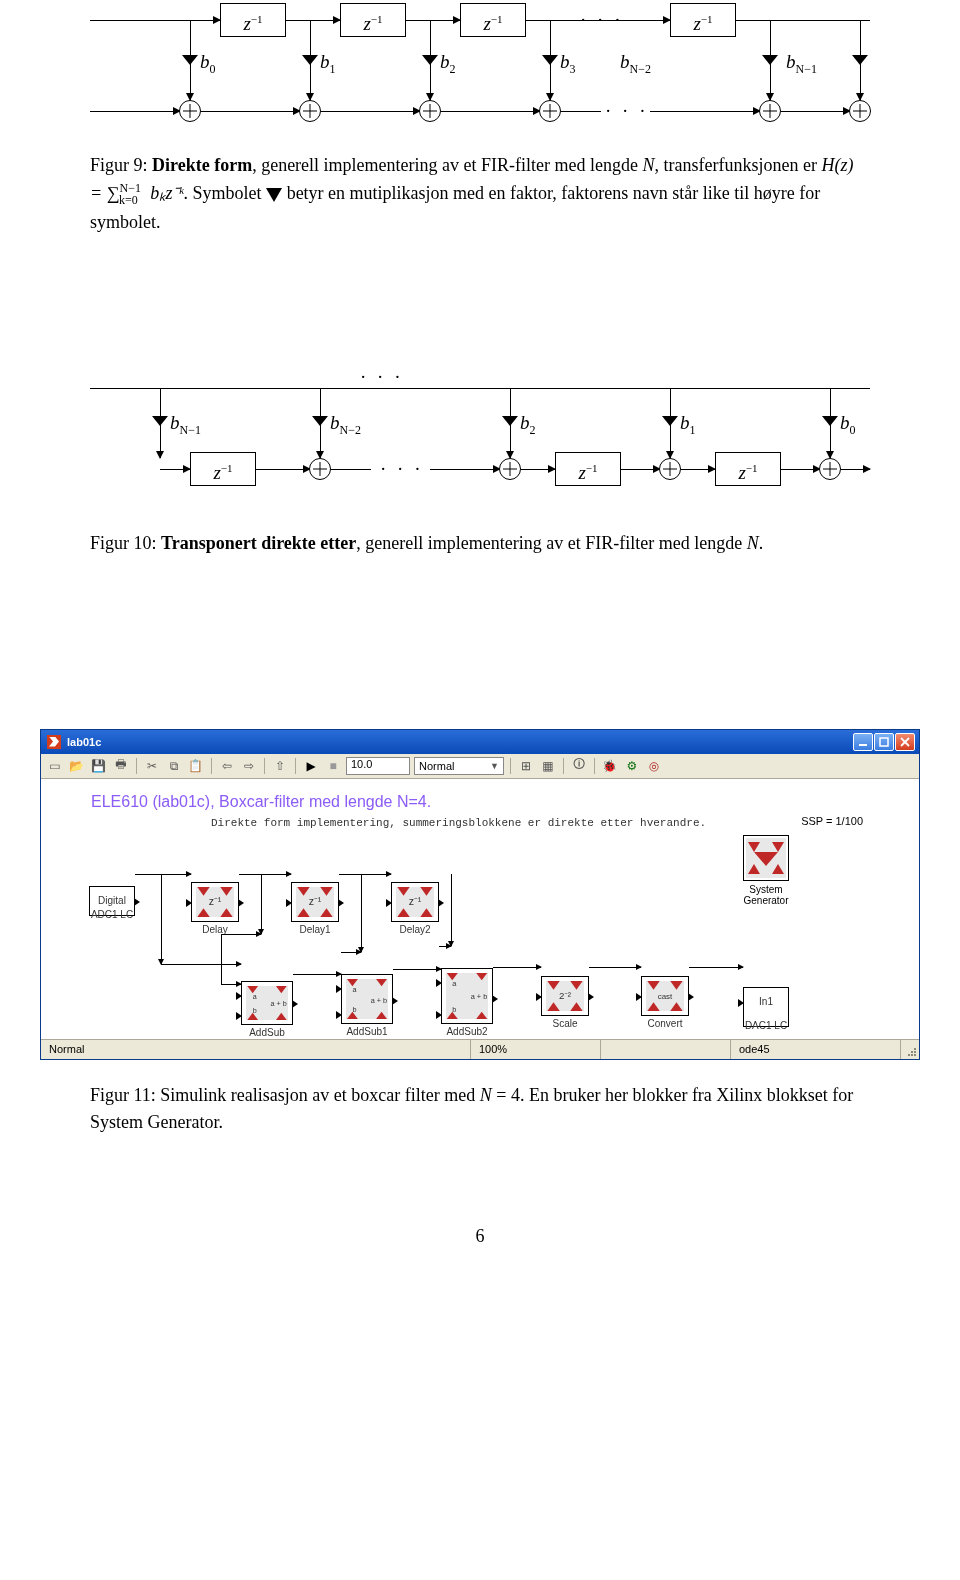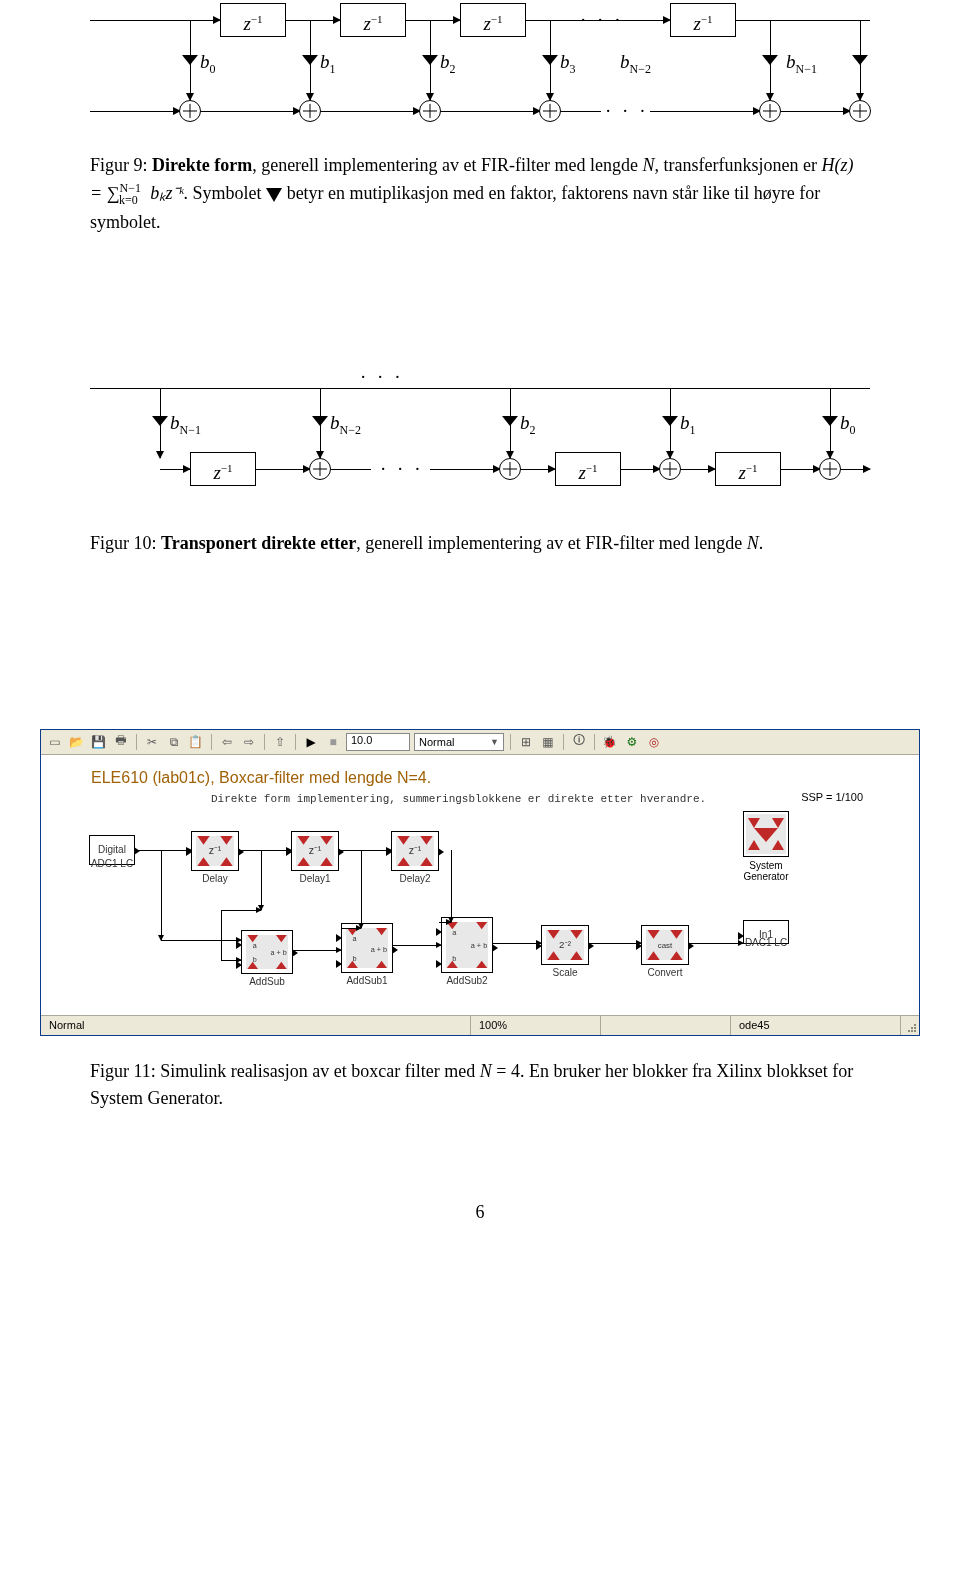--- a/index.html
+++ b/index.html
@@ -106,27 +106,27 @@
   }
   .tb-select {
     border: 1px solid #888; background: #fff; height: 18px; font-size: 11px;
     padding: 0 4px; width: 90px; display: flex; align-items: center; justify-content: space-between;
   }
   .tb-select .chev { font-size: 9px; color: #555; }
 
   .canvas {
     background: #fff; height: 260px; position: relative;
   }
-  .canvas-title { position: absolute; left: 50px; top: 14px; font-family: Arial, sans-serif; font-size: 16px; color: #a16207; }
+  .canvas-title { position: absolute; left: 50px; top: 14px; font-family: Arial, sans-serif; font-size: 16px; color: #8b5cf6; }
   .canvas-sub { position: absolute; left: 170px; top: 38px; font-family: Liberation Mono, monospace; font-size: 11px; color: #333; }
   .ssp { position: absolute; right: 56px; top: 36px; font-size: 11px; }
 
   .node {
     position: absolute; background: #fff; border: 1px solid #000; text-align: center;
-    font-size: 10px; color: #333;
+    font-size: 10px; color: #333; margin-top: 27px;
   }
   .node.thin { width: 46px; height: 36px; }
   .node.med { width: 48px; height: 40px; }
   .node .lbl { position: absolute; bottom: -14px; left: 50%; transform: translateX(-50%); white-space: nowrap; font-size: 10px; color: #333; }
   .node .port { position: absolute; width: 0; height: 0; border-top: 4px solid transparent; border-bottom: 4px solid transparent; border-left: 6px solid #000; }
   .node .in-port { position: absolute; left: -6px; width: 0; height: 0; border-top: 4px solid transparent; border-bottom: 4px solid transparent; border-left: 6px solid #000; }
   .xlx {
     position: absolute; inset: 4px; background: #e8e8e8;
     display: flex; align-items: center; justify-content: center;
   }
@@ -266,20 +266,44 @@
   <div class="hline arrow-r" style="left:751px;top:101px;width:29px;"></div>
 </div>
 
 <div class="page">
   <p class="caption">
     <span>Figur 10: </span><b>Transponert direkte etter</b><span>, generell implementering av et FIR-filter med lengde </span><span class="italic">N</span><span>.</span>
   </p>
 </div>
 
 <div class="simwin">
+  <div class="titlebar">
+    <div class="titlebar-left">
+      <div class="sim-icon"></div>
+      <div class="win-title">lab01c</div>
+    </div>
+    <div class="win-btns">
+      <div class="win-btn">
+          <svg width="10" height="8">
+            <rect x="1" y="6" width="8" height="2" fill="#fff"></rect>
+          </svg>
+        </div>
+      <div class="win-btn">
+          <svg width="10" height="10">
+            <rect x="1" y="1" width="8" height="8" fill="none" stroke="#fff" stroke-width="1.5"></rect>
+          </svg>
+        </div>
+      <div class="win-btn close">
+          <svg width="10" height="10">
+            <line x1="1" y1="1" x2="9" y2="9" stroke="#fff" stroke-width="1.8"></line>
+            <line x1="9" y1="1" x2="1" y2="9" stroke="#fff" stroke-width="1.8"></line>
+          </svg>
+        </div>
+    </div>
+  </div>
 
 
   <div class="toolbar">
     <div class="tb-btn">▭</div>
     <div class="tb-btn">📂</div>
     <div class="tb-btn">💾</div>
     <div class="tb-btn">🖶</div>
     <div class="tb-sep"></div>
     <div class="tb-btn">✂</div>
     <div class="tb-btn">⧉</div>
@@ -452,21 +476,21 @@
             <polygon points="26,0 40,0 33,10" fill="#c02828"></polygon>
             <polygon points="0,34 14,34 7,24" fill="#c02828"></polygon>
             <polygon points="26,34 40,34 33,24" fill="#c02828"></polygon>
             <text x="20" y="20" font-size="9" text-anchor="middle" fill="#333">cast</text>
           </svg>
         </div>
       <span class="lbl">Convert</span>
       <span class="in-port" style="top:16px;"></span>
         <span class="port" style="right:-6px;top:16px;"></span>
     </div>
-    <div class="node thin" style="left:702px;top:165px;height:24px;line-height:28px;">
+    <div class="node thin" style="left:702px;top:181px;height:40px;line-height:28px;">
       <span class="node-text">In1</span>
       <span class="lbl">DAC1 LC</span>
       <span class="in-port" style="top:11px;"></span>
     </div>
 
     <div class="wire v down" style="left:120px;top:95px;height:90px;"></div>
     <div class="wire h" style="left:120px;top:185px;width:80px;"></div>
 
     <div class="wire v down" style="left:220px;top:95px;height:60px;"></div>
     <div class="wire h" style="left:180px;top:205px;width:20px;"></div>

